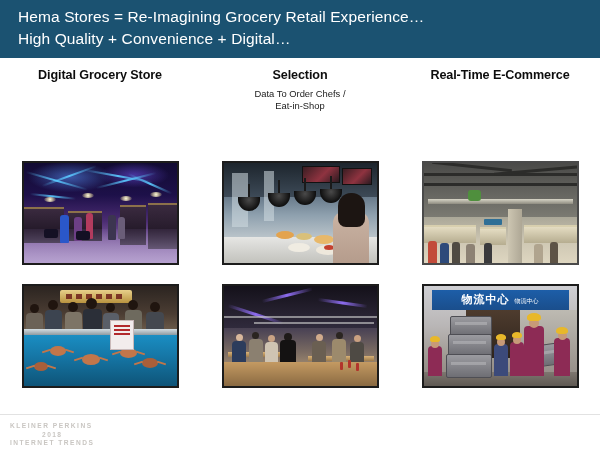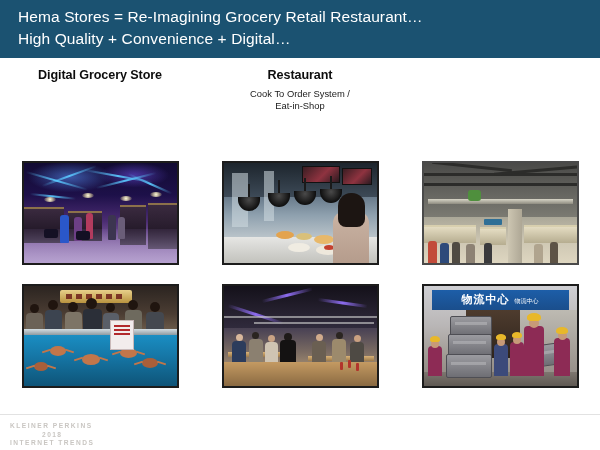--- a/index.html
+++ b/index.html
@@ -375,21 +375,21 @@
     letter-spacing: 1.5px;
     line-height: 8.6px;
     font-weight: bold;
   }
   #kp-logo .kp-year { letter-spacing: 1.4px; display: block; text-align: center; }
 </style>
 </head>
 <body>
 
 <div id="header-band">
-  <div id="header-title">Hema Stores = Re-Imagining Grocery Retail Restaurant…
+  <div id="header-title">Hema Stores = Re-Imagining Grocery Retail Experience…
 High Quality + Convenience + Digital…</div>
 </div>
 
 <div id="columns">
 
   <div class="column">
     <div class="col-heading">Digital Grocery Store</div>
     <div class="photo-stack">
 
       <div class="photo">
@@ -445,22 +445,22 @@
             <div class="crab" style="left:10px; top:28px; width:14px; height:9px;  background:#a85f3a;"></div>
           </div>
           <div class="pricecard"></div>
         </div>
       </div>
 
     </div>
   </div>
 
   <div class="column">
-    <div class="col-heading">Restaurant</div>
-    <div class="col-sub">Cook To Order System /
+    <div class="col-heading">Selection</div>
+    <div class="col-sub">Data To Order Chefs /
 Eat-in-Shop</div>
     <div class="photo-stack">
 
       <div class="photo">
         <div class="photo-inner p2">
           <div class="ceiling"></div>
           <div class="screen" style="left:78px; top:3px;  width:36px;"></div>
           <div class="screen" style="left:118px;top:5px;  width:28px;"></div>
           <div class="pillar" style="left:8px;  top:10px; width:16px; height:54px;"></div>
           <div class="pillar" style="left:40px; top:8px;  width:10px; height:50px;"></div>
@@ -508,20 +508,21 @@
           <div class="bottle" style="left:116px; top:76px;"></div>
           <div class="bottle" style="left:124px; top:74px;"></div>
           <div class="bottle" style="left:132px; top:77px;"></div>
         </div>
       </div>
 
     </div>
   </div>
 
   <div class="column">
+    <div class="col-heading">Real-Time E-Commerce</div>
     <div class="photo-stack">
 
       <div class="photo framed-gray">
         <div class="photo-inner p3">
           <div class="roof"></div>
           <div class="truss" style="left:0px;  top:10px; width:153px;"></div>
           <div class="truss" style="left:0px;  top:20px; width:153px;"></div>
           <div class="truss" style="left:8px;  top:2px;  width:80px; transform:rotate(6deg);"></div>
           <div class="truss" style="left:70px; top:6px;  width:84px; transform:rotate(-5deg);"></div>
           <div class="conveyor"></div>

